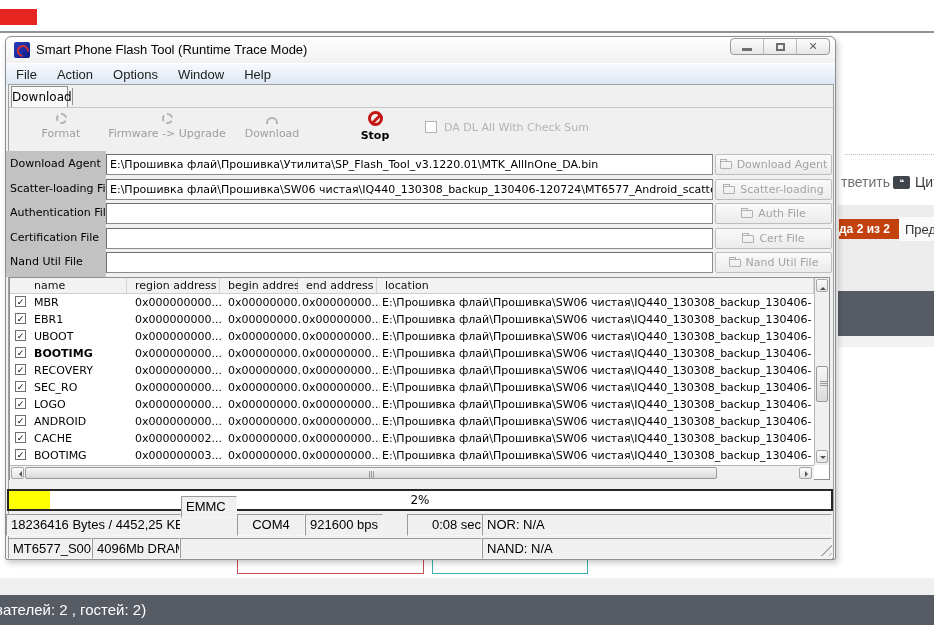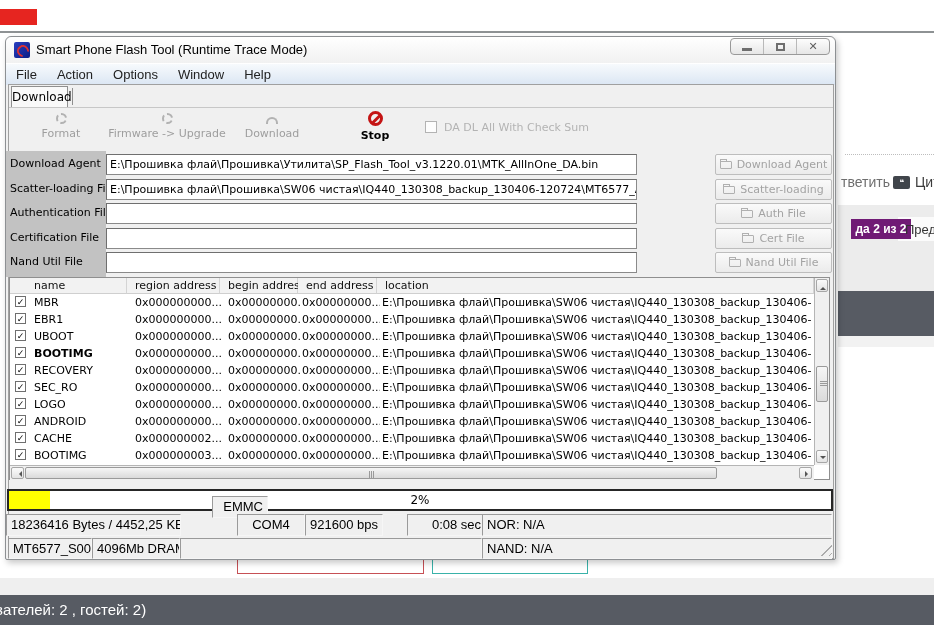--- a/index.html
+++ b/index.html
@@ -11,22 +11,22 @@
   .top-line   { left:0; top:31px; width:934px; height:2px; background:#8e9294; }
   .red-badge  { left:0; top:9px; width:37px; height:16px; background:#e62520; }
   .dotted-sep { left:845px; top:154px; width:89px; border-top:1px dotted #bdbdbd; }
   .reply-row  { left:841px; top:174px; width:93px; height:18px; font-size:14px; color:#6f6f6f; }
   .reply-txt  { left:0; top:0; }
   .quote-ic   { left:52px; top:2px; width:17px; height:13px; background:#40454b; border-radius:2px;
                 color:#fff; font:bold 8px/13px "DejaVu Sans",sans-serif; text-align:center; }
   .quote-txt  { left:74px; top:0; color:#3c3c3c; }
   .gray-panel { left:838px; top:205px; width:96px; height:86px; background:#ececec; }
   .pg-white   { left:898px; top:217px; width:36px; height:24px; background:#fbfbfb; }
-  .page-badge { left:839px; top:219px; width:60px; height:20px; background:#701a75; color:#fff;
-                font:bold 12px/20px "Liberation Sans",sans-serif; text-align:center;margin-left:12px; }
+  .page-badge { left:839px; top:219px; width:60px; height:20px; background:#c2410c; color:#fff;
+                font:bold 12px/20px "Liberation Sans",sans-serif; text-align:left; }
   .prev-link  { left:905px; top:222px; font-size:13px; color:#333; }
   .dark-block { left:838px; top:291px; width:96px; height:45px; background:#575b63; }
   .light-strip{ left:838px; top:336px; width:96px; height:11px; background:#f2f2f2; }
   .btn-red    { left:237px; top:552px; width:187px; height:22px; border:1px solid #c65055; background:#fff; }
   .btn-teal   { left:432px; top:552px; width:156px; height:22px; border:1px solid #39b2a9; background:#fff; }
   .gray-band  { left:0; top:578px; width:934px; height:17px; background:#efefef; }
   .bottom-bar { left:0; top:595px; width:934px; height:30px; background:#575b63; }
   .bottom-txt { left:-4px; top:0; color:#fff; font-size:15px; line-height:30px; white-space:nowrap; }
 
   
@@ -72,21 +72,21 @@
   .ic-stop { margin:0 auto; width:15px; height:15px; border:3px solid #c41414; border-radius:50%; position:relative; }
   .ic-stop::after { content:""; position:absolute; left:-1px; top:4px; width:12px; height:3px;
               background:#c41414; transform:rotate(-45deg); }
   .tool.stop { color:#000;font-weight:bold; }
   .da-check { left:416px; top:12px; }
   .da-box { position:absolute; left:0; top:1px; width:12px; height:12px; border:1px solid #b3b3b3; background:#fdfdfd; }
   .da-lbl { position:absolute; left:19px; top:1px; font-size:11px; color:#b3b3b3; white-space:nowrap; }
 
   .label-col { left:0; top:114px; width:100px; height:126px; background:#c2c2c2; }
   .f-label { position:absolute; left:4px; font-size:11px; color:#000; white-space:nowrap; }
-  .f-input { position:absolute; left:100px; width:531px; height:21px; background:#fff;
+  .f-input { position:absolute; left:100px; width:607px; height:21px; background:#fff;
              border:1px solid #8a8a8a; border-top-color:#6f6f6f; border-left-color:#6f6f6f;
              font:11px/19px "DejaVu Sans",sans-serif; padding:0 3px; white-space:nowrap; overflow:hidden; }
   .f-btn { position:absolute; left:709px; width:117px; height:21px;
            background:linear-gradient(#fafafa,#ebebeb); border:1px solid #bdbdbd; border-radius:2px;
            color:#a3a3a3; font-size:11px; text-align:center; line-height:19px; white-space:nowrap; }
   .folder-ic { display:inline-block; width:12px; height:8px; border:1px solid #b0b0b0; border-radius:1px;
            position:relative; margin-right:5px; vertical-align:-1px; }
   .folder-ic::before { content:""; position:absolute; left:-1px; top:-3px; width:5px; height:2px;
            border:1px solid #b0b0b0; border-bottom:none; }
 
@@ -335,21 +335,21 @@
     </div>
   </div>
 
   <div class="abs progress">
     <div class="p-fill" style="background: rgb(255, 255, 0);"></div>
     <div class="p-lbl">2%</div>
   </div>
 
   <div>
       <div class="scell" style="left: 0px; top: 477px; width: 175px; height: 22px; text-align: left;">18236416 Bytes / 4452,25 KBps</div>
-      <div class="scell" style="left: 175px; top: 459px; width: 56px; height: 22px; text-align: right; margin-left: 31px;">EMMC</div>
+      <div class="scell" style="left: 175px; top: 459px; width: 56px; height: 22px; text-align: left;">EMMC</div>
       <div class="scell" style="left: 231px; top: 477px; width: 68px; height: 22px; text-align: center;">COM4</div>
       <div class="scell" style="left: 299px; top: 477px; width: 78px; height: 22px; text-align: center;">921600 bps</div>
       <div class="scell" style="left: 377px; top: 477px; width: 99px; height: 22px; text-align: center; margin-left: 24px;">0:08 sec</div>
       <div class="scell" style="left: 476px; top: 477px; width: 350px; height: 22px; text-align: left;">NOR: N/A</div>
       <div class="scell" style="left: 2px; top: 501px; width: 84px; height: 21px; text-align: center;">MT6577_S00</div>
       <div class="scell" style="left: 86px; top: 501px; width: 88px; height: 21px; text-align: center;">4096Mb DRAM</div>
       <div class="scell" style="left: 174px; top: 501px; width: 302px; height: 21px; text-align: left;"></div>
       <div class="scell" style="left: 476px; top: 501px; width: 350px; height: 21px; text-align: left;">NAND: N/A</div>
     </div>
   <div class="abs resize-grip"></div>

